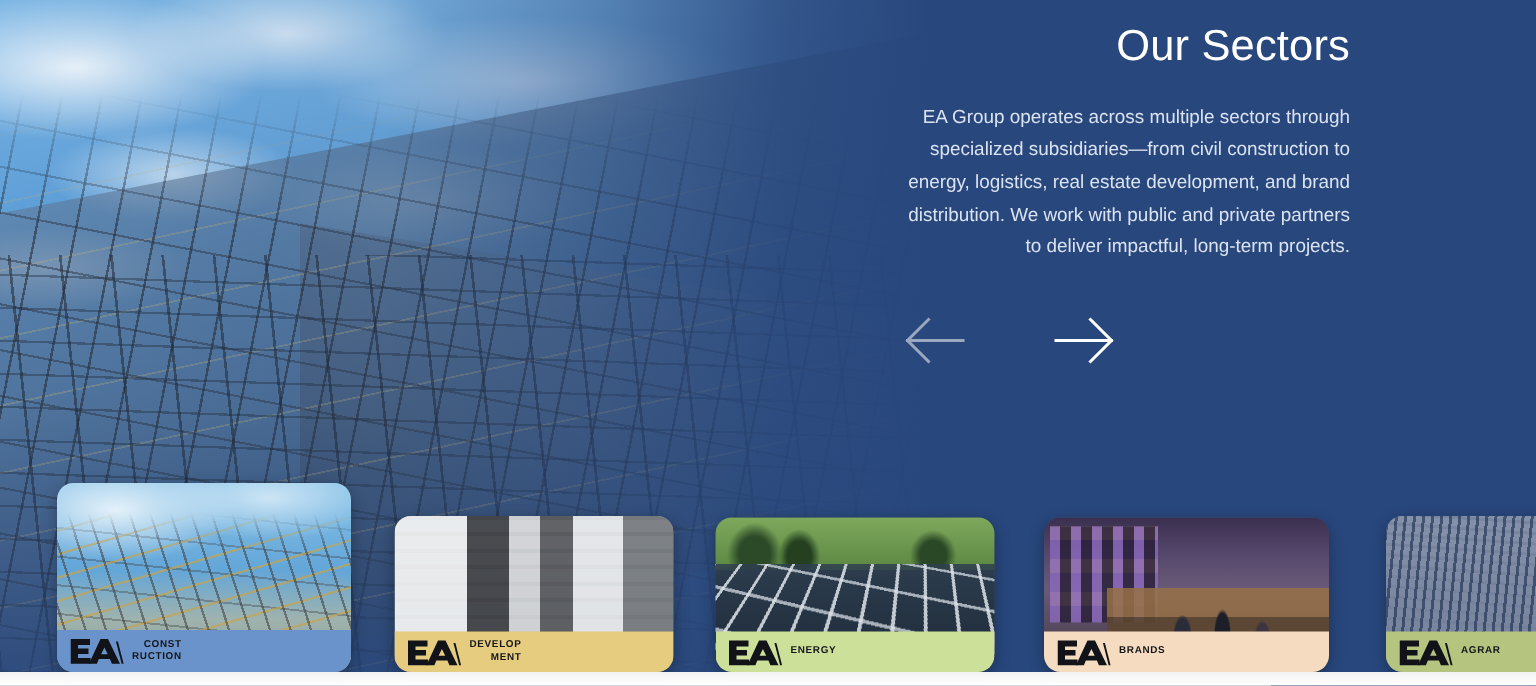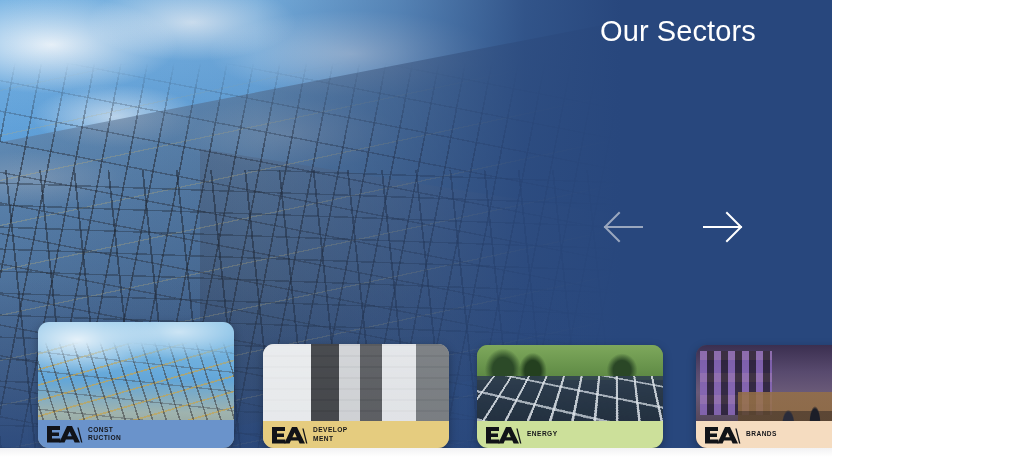--- a/index.html
+++ b/index.html
@@ -6,23 +6,24 @@
 
   html, body {
     width:1024px; height:457px;
     overflow:hidden;
     background:#ffffff;
     font-family:"Liberation Sans", sans-serif;
   }
 
   #stage {
     position:relative;
-    width:832px; height:457px;
+    width:1024px; height:457px;
     background:#28477D;
     overflow:hidden;
+    text-align:right;
   }
 
   
   .hero {
     position:absolute;
     left:0; top:0;
     width:640px; height:448px;
     overflow:hidden;
   }
   .hero-sky {
@@ -222,20 +223,21 @@
     <div class="hero-building"></div>
     <div class="hero-building2"></div>
     <div class="scaff"></div>
     <div class="scaff2"></div>
     <div class="hero-fade"></div>
     <div class="hero-fade-b"></div>
   </div>
 
   <div class="copy">
     <h1 class="title">Our Sectors</h1>
+    <p class="blurb">EA Group operates across multiple sectors through specialized subsidiaries—from civil construction to energy, logistics, real estate development, and brand distribution. We work with public and private partners to deliver impactful, long-term projects.</p>
   </div>
 
   <div class="arrows">
     <button class="arrow" style="background:none;border:none;cursor:pointer;" aria-label="Previous sector">
       <svg width="48" height="44" viewBox="0 0 48 44">
         <g fill="none" stroke="#9AA7BE" stroke-width="2" stroke-linecap="square">
           <line x1="5" y1="22" x2="42" y2="22"></line>
           <polyline points="19,8 5,22 19,36"></polyline>
         </g>
       </svg>

